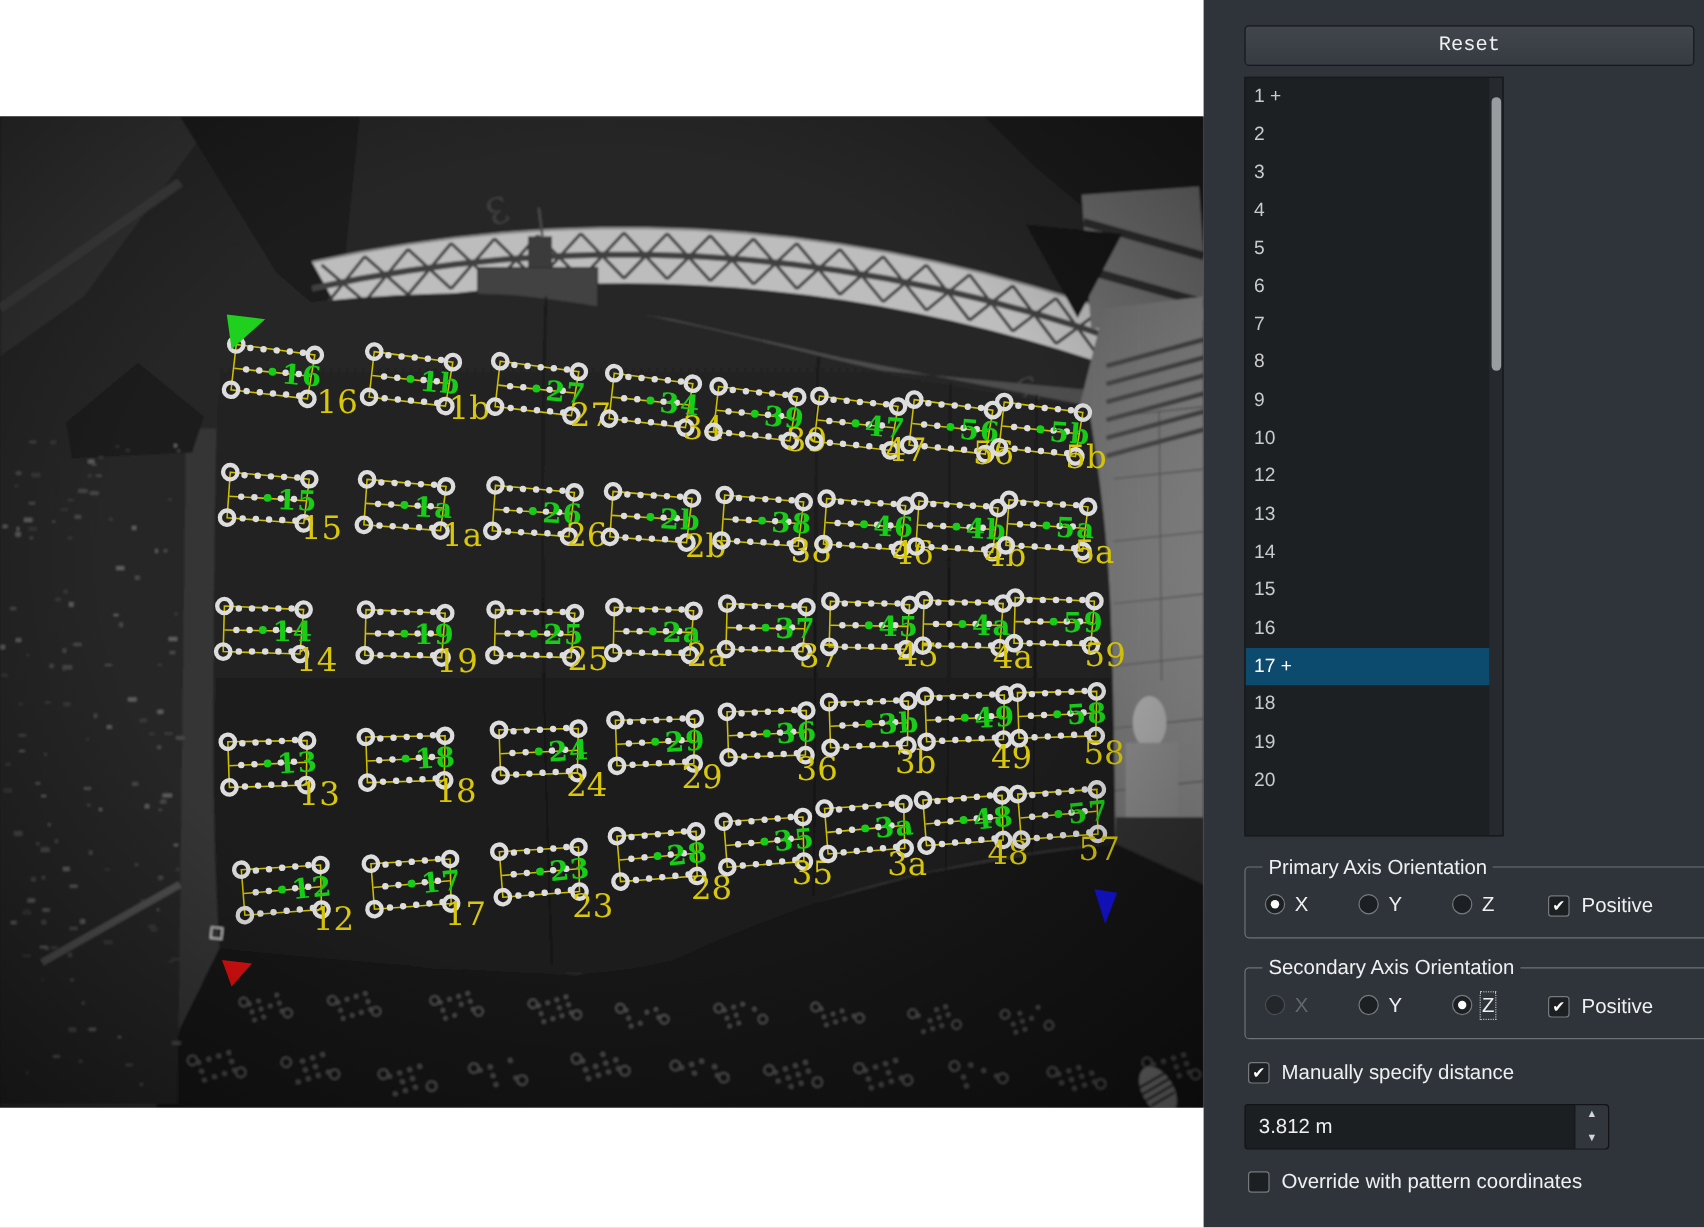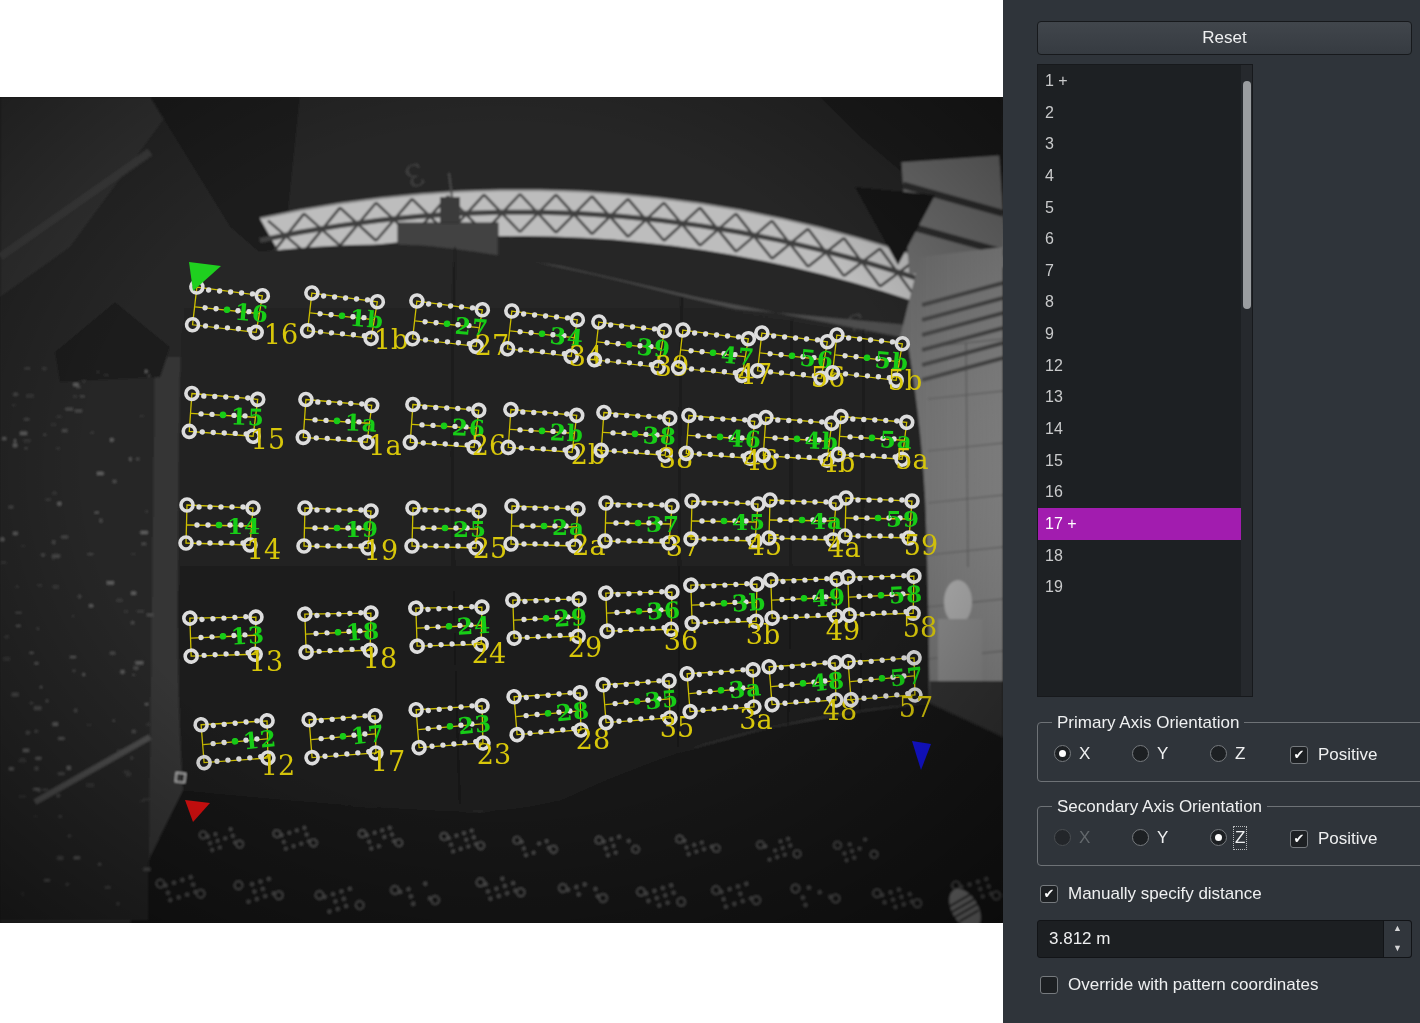--- a/index.html
+++ b/index.html
@@ -5,44 +5,44 @@
   html,body{margin:0;padding:0;background:#fff;}
   .stage{position:relative;width:1420px;height:1023px;overflow:hidden;background:#ffffff;
          font-family:"Liberation Sans",sans-serif;}
   
   .photo{position:absolute;left:0;top:97px;width:1003px;height:826px;background:#202020;}
   .photo svg{display:block;}
   
   .panel{position:absolute;left:1003px;top:0;width:417px;height:1023px;background:#2f343a;}
   .reset{position:absolute;left:34px;top:21px;width:375px;height:34px;
          background:linear-gradient(#41464c,#363b41);border:1px solid #17191c;border-radius:4px;
-         color:#eff0f1;font-size:17px;font-family:Liberation Sans, sans-serif;}
+         color:#eff0f1;font-size:17px;font-family:Liberation Mono, monospace;}
   .listbox{position:absolute;left:34px;top:64px;width:216px;height:633px;background:#1d2023;
            border:1px solid #17191c;box-sizing:border-box;overflow:hidden;}
   .listitems{position:absolute;left:0;top:0;width:205px;}
   .listitem{height:31.65px;line-height:31.65px;padding-left:7px;font-size:16px;color:#c9cacb;white-space:pre;}
-  .listitem.selected{background:#a21caf;color:#ffffff;}
+  .listitem.selected{background:#0c4a6e;color:#ffffff;}
   .vscroll{position:absolute;right:0;top:0;width:11px;height:631px;background:#26292d;}
   .vthumb{position:absolute;left:1.5px;top:16px;width:8px;height:228px;background:#9a9da0;border-radius:4px;}
   .group{position:absolute;left:34px;width:373px;height:58px;border:1px solid #6e7276;border-radius:4px;padding-left:12px;}
   .group-title{position:absolute;left:14px;top:-10px;background:#2f343a;padding:0 5px;
                font-size:17px;color:#eff0f1;white-space:nowrap;}
   .optrow{position:absolute;left:0;top:0;width:100%;height:100%;}
   .radio{position:absolute;top:22px;width:17px;height:17px;border-radius:50%;
          background:#1d2023;border:1px solid #767a7e;box-sizing:border-box;}
   .radio.checked::after{content:"";position:absolute;left:4px;top:4px;width:7px;height:7px;border-radius:50%;background:#fbfbfb;}
   .radio.disabled{border-color:#494d51;background:#23262a;}
   .radiolabel{position:absolute;top:21px;font-size:17px;color:#eff0f1;}
   .radiolabel.disabled{color:#63686c;}
   .radiolabel.focus-dotted{outline:1px dotted #b9bbbd;outline-offset:1px;}
   .checkbox{position:absolute;width:18px;height:18px;border:1px solid #767a7e;border-radius:3px;
             background:#1d2023;box-sizing:border-box;color:#fcfcfc;font-size:13px;line-height:16px;text-align:center;}
   .checkbox.checked::after{content:"\2714";}
   .cblabel{position:absolute;font-size:17px;color:#eff0f1;white-space:nowrap;}
-  .spin{position:absolute;left:34px;top:920px;width:375px;height:38px;background:#1c1f22;
+  .spin{position:absolute;left:34px;top:920px;width:304px;height:38px;background:#1c1f22;
         border:1px solid #121417;border-radius:3px;box-sizing:border-box;}
   .spinvalue{position:absolute;left:11px;top:8px;font-size:17px;color:#eff0f1;}
   .spinbtns{position:absolute;right:0;top:0;width:27px;height:100%;background:#31363c;
             border-left:1px solid #121417;border-radius:0 3px 3px 0;}
   .spinbtn{position:absolute;left:0;width:100%;height:50%;color:#d4d5d6;font-size:9px;text-align:center;}
   .spinbtn.up{top:2px;} .spinbtn.down{bottom:-4px;}
 </style>
 </head>
 <body>
 
@@ -1649,28 +1649,30 @@
       <div class="listitems" id="list-items">
           <div class="listitem">1 +</div>
           <div class="listitem">2</div>
           <div class="listitem">3</div>
           <div class="listitem">4</div>
           <div class="listitem">5</div>
           <div class="listitem">6</div>
           <div class="listitem">7</div>
           <div class="listitem">8</div>
           <div class="listitem">9</div>
+          <div class="listitem">10</div>
           <div class="listitem">12</div>
           <div class="listitem">13</div>
           <div class="listitem">14</div>
           <div class="listitem">15</div>
           <div class="listitem">16</div>
           <div class="listitem selected">17 +</div>
           <div class="listitem">18</div>
           <div class="listitem">19</div>
+          <div class="listitem">20</div>
         </div>
       <div class="vscroll">
         <div class="vthumb"></div>
       </div>
     </div>
 
     <div class="group" style="top:722px;">
       <div class="group-title">Primary Axis Orientation</div>
       <div class="optrow" id="group-opts-0">
           <div class="radio checked" style="left: 16px;"></div>

